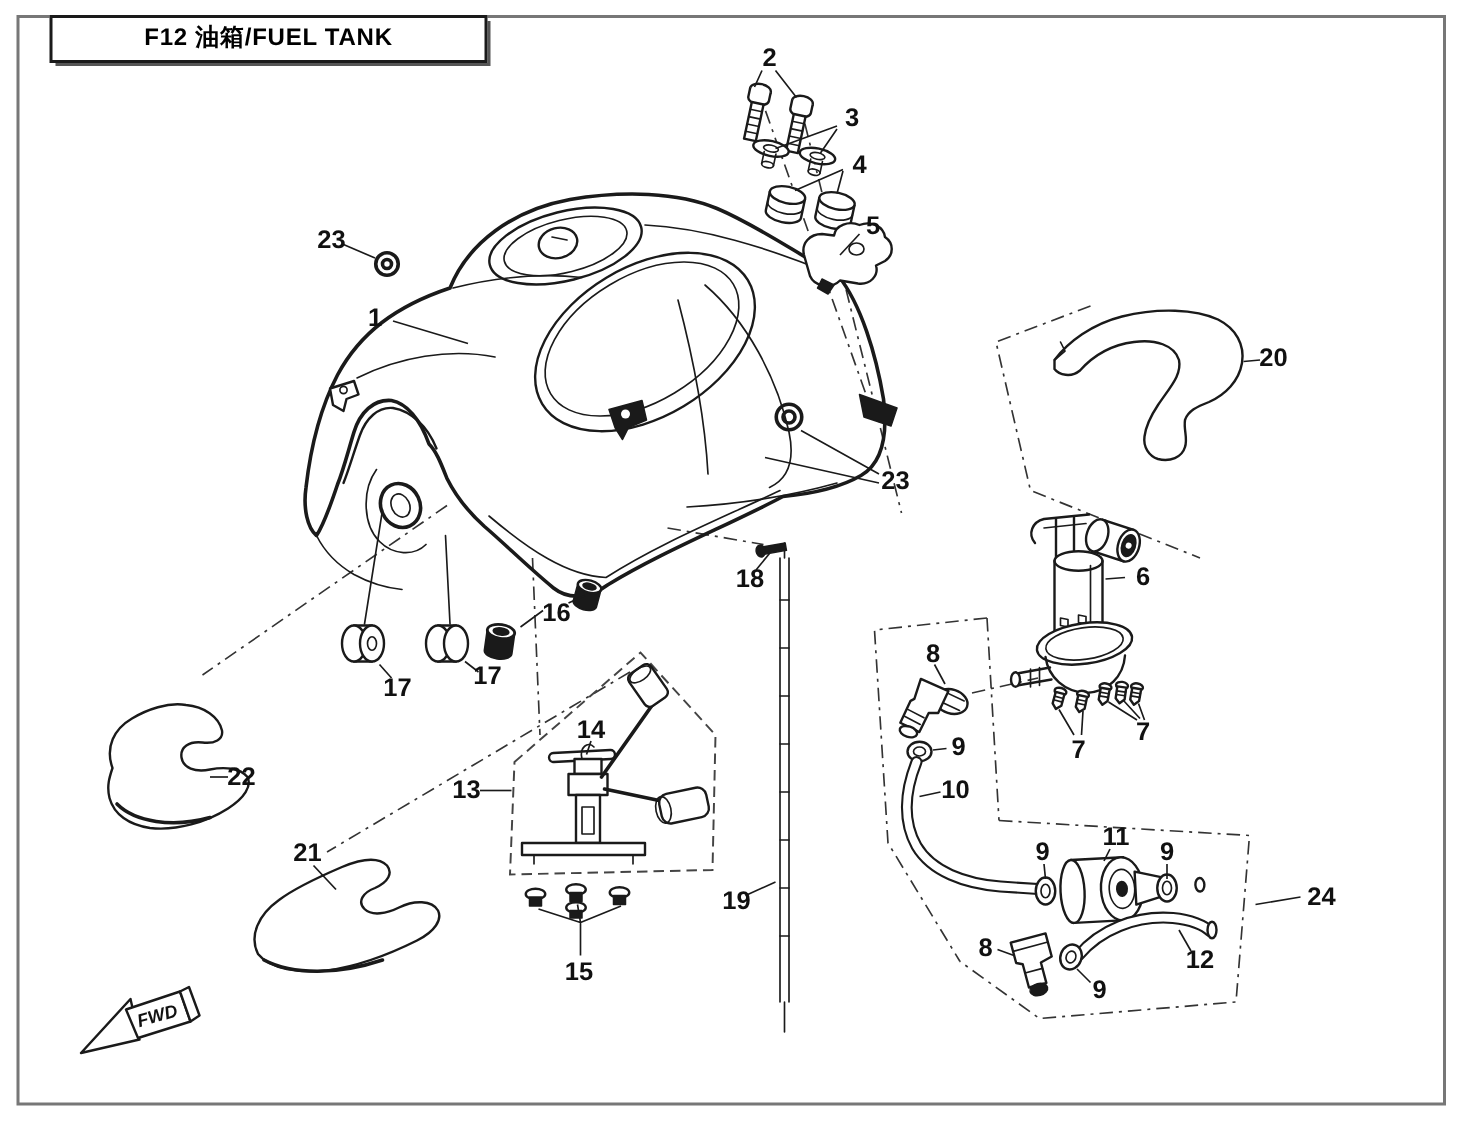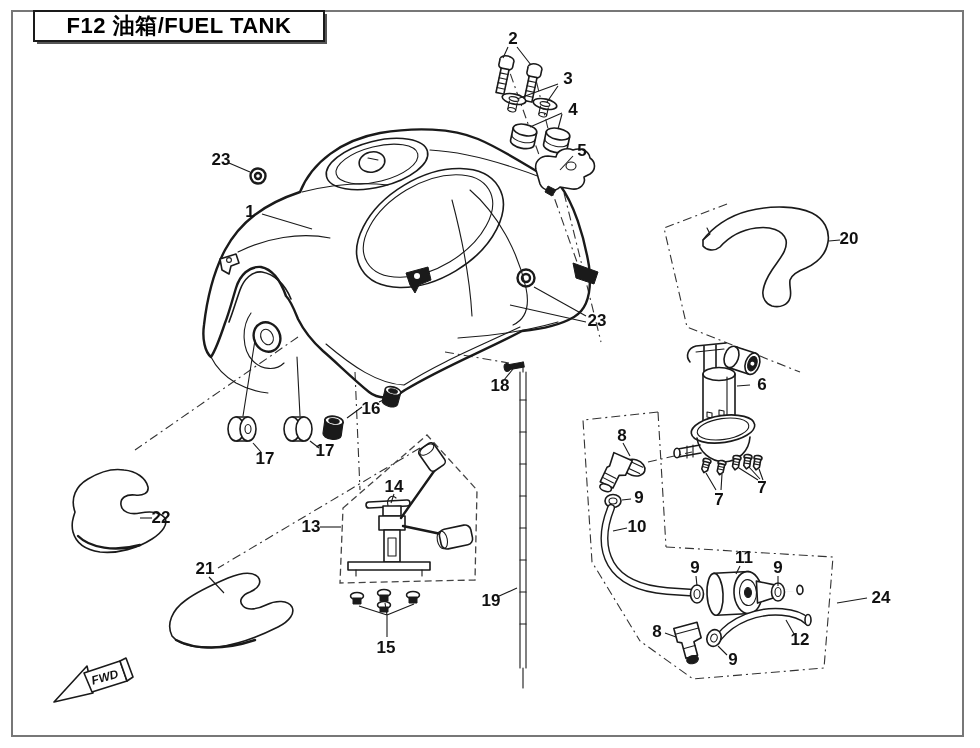--- a/index.html
+++ b/index.html
@@ -2,21 +2,21 @@
 <html><head>
 <meta charset="utf-8">
 <style>
   html,body{margin:0;padding:0;background:#fff;}
   #stage{position:relative;width:980px;height:748px;background:#fff;overflow:hidden;
          font-family:"Liberation Sans",sans-serif;}
   #page-border{position:absolute;left:11px;top:10px;width:953px;height:727px;
                border:2px solid #777;box-sizing:border-box;}
   #title-box{position:absolute;left:33px;top:10px;width:292px;height:32px;background:#fff;
              border:2px solid #1a1a1a;box-sizing:border-box;box-shadow:3px 3px 0 -1px #555;
-             font-size:22px;font-weight:bold;color:#000;text-align:center;line-height:28px;
+             font-size:16px;font-weight:bold;color:#000;text-align:center;line-height:28px;
              letter-spacing:.5px;z-index:5;}
   svg{position:absolute;left:0;top:0;}
   .ln{fill:none;stroke:#1a1a1a;stroke-width:1.6;stroke-linecap:round;stroke-linejoin:round;}
   .w1{stroke-width:1.1;} .w2{stroke-width:2.4;}
   .fillw{fill:#fff;stroke:#1a1a1a;stroke-width:1.6;stroke-linejoin:round;}
   .dark{fill:#1a1a1a;stroke:#1a1a1a;stroke-width:1;stroke-linejoin:round;}
   .dd{fill:none;stroke:#333;stroke-width:1.1;stroke-dasharray:9 4 2 4;}
   .dash{fill:none;stroke:#444;stroke-width:1.3;stroke-dasharray:7 4;}
   .lead{fill:none;stroke:#1a1a1a;stroke-width:1.1;}
   .tube-o{fill:none;stroke:#1a1a1a;stroke-width:8;stroke-linecap:round;}

